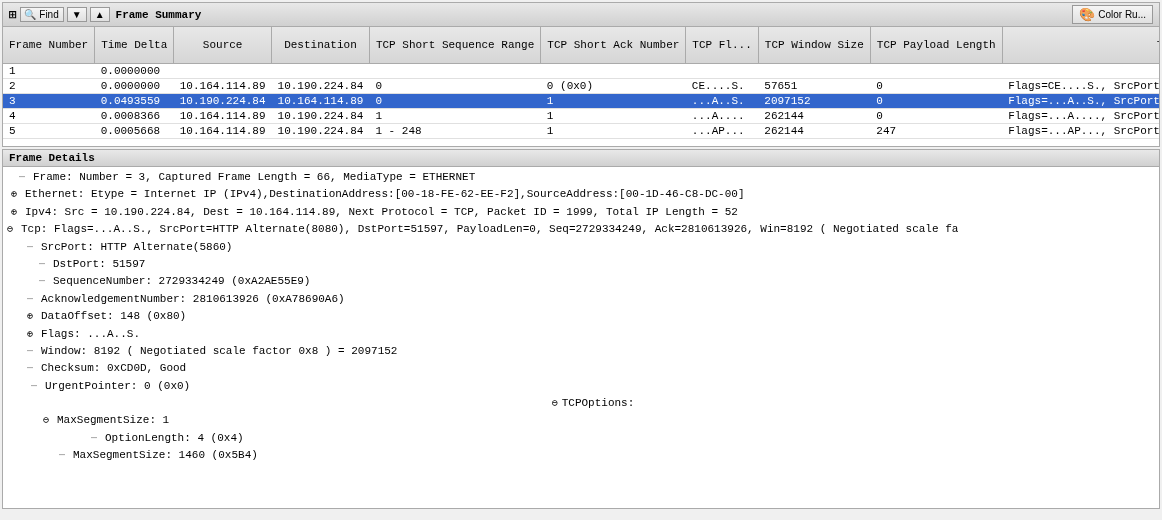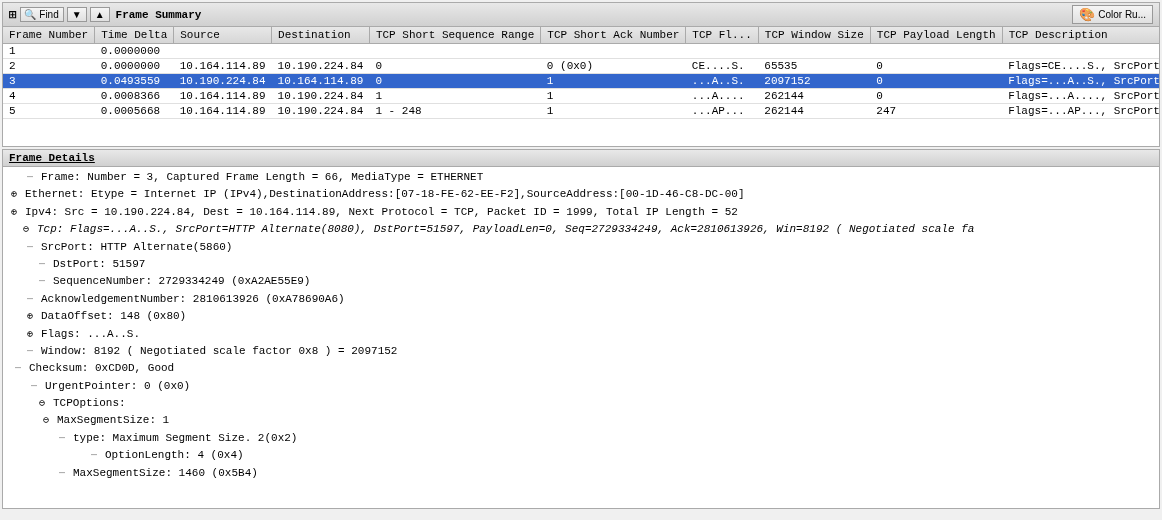--- a/index.html
+++ b/index.html
@@ -65,22 +65,22 @@
 
     thead tr {
       background: linear-gradient(to bottom, #e8e8e8, #d5d5d5);
       position: sticky;
       top: 0;
     }
 
     thead th {
       border-right: 1px solid #aaa;
       border-bottom: 1px solid #aaa;
-      padding: 2px 6px;
-      text-align: left;
+      padding: 12px 6px;
+      text-align: center;
       font-weight: normal;
       white-space: nowrap;
       font-size: 11px;
     }
 
     tbody tr {
       border-bottom: 1px solid #e0e0e0;
     }
 
     tbody tr.selected {
@@ -192,21 +192,21 @@
             <td></td>
           </tr>
           <tr>
             <td>2</td>
             <td>0.0000000</td>
             <td>10.164.114.89</td>
             <td>10.190.224.84</td>
             <td>0</td>
             <td>0 (0x0)</td>
             <td>CE....S.</td>
-            <td>65535</td>
+            <td>57651</td>
             <td>0</td>
             <td>Flags=CE....S., SrcPort=51597, DstPort=HTTP Alternate(8080),</td>
           </tr>
           <tr class="selected">
             <td>3</td>
             <td>0.0493559</td>
             <td>10.190.224.84</td>
             <td>10.164.114.89</td>
             <td>0</td>
             <td>1</td>
@@ -239,37 +239,36 @@
             <td>247</td>
             <td>Flags=...AP..., SrcPort=51597, DstPort=HTTP Alternate(8080),</td>
           </tr>
         </tbody>
     </table>
   </div>
 </div>
 
 <div class="panel frame-details">
   <div class="panel-header">
-    <span style="font-weight:bold;text-decoration:underline;">Frame Details</span>
+    <span style="font-weight:bold;">Frame Details</span>
   </div>
   <div class="details-content">
     <div id="tree-container">
-        <div class="tree-line" style="padding-left: 16px; margin-left: 8px;"><span class="expand-icon" style="color: rgb(136, 136, 136);">─</span><span>Frame: Number = 3, Captured Frame Length = 66, MediaType = ETHERNET</span></div>
-        <div class="tree-line" style="padding-left: 8px;"><span class="expand-icon">⊕</span><span>Ethernet: Etype = Internet IP (IPv4),DestinationAddress:[07-18-FE-62-EE-F2],SourceAddress:[00-1D-46-C8-DC-00]</span></div>
+        <div class="tree-line" style="padding-left: 16px;"><span class="expand-icon" style="color: rgb(136, 136, 136);">─</span><span>Frame: Number = 3, Captured Frame Length = 66, MediaType = ETHERNET</span></div>
+        <div class="tree-line" style="padding-left: 8px;"><span class="expand-icon">⊕</span><span>Ethernet: Etype = Internet IP (IPv4),DestinationAddress:[00-18-FE-62-EE-F2],SourceAddress:[00-1D-46-C8-DC-00]</span></div>
         <div class="tree-line" style="padding-left: 8px;"><span class="expand-icon">⊕</span><span>Ipv4: Src = 10.190.224.84, Dest = 10.164.114.89, Next Protocol = TCP, Packet ID = 1999, Total IP Length = 52</span></div>
-        <div class="tree-line" style="padding-left: 20px; font-style: italic;"><span class="expand-icon">⊖</span><span>Tcp: Flags=...A..S., SrcPort=HTTP Alternate(8080), DstPort=51597, PayloadLen=0, Seq=2729334249, Ack=2810613926, Win=8192 ( Negotiated scale fa</span></div>
+        <div class="tree-line" style="padding-left: 4px;"><span class="expand-icon">⊖</span><span>Tcp: Flags=...A..S., SrcPort=HTTP Alternate(8080), DstPort=51597, PayloadLen=0, Seq=2729334249, Ack=2810613926, Win=8192 ( Negotiated scale fa</span></div>
         <div class="tree-line" style="padding-left: 24px;"><span class="expand-icon" style="color: rgb(136, 136, 136);">─</span><span>SrcPort: HTTP Alternate(5860)</span></div>
         <div class="tree-line" style="padding-left: 36px;"><span class="expand-icon" style="color: rgb(136, 136, 136);">─</span><span>DstPort: 51597</span></div>
         <div class="tree-line" style="padding-left: 36px;"><span class="expand-icon" style="color: rgb(136, 136, 136);">─</span><span>SequenceNumber: 2729334249 (0xA2AE55E9)</span></div>
         <div class="tree-line" style="padding-left: 24px;"><span class="expand-icon" style="color: rgb(136, 136, 136);">─</span><span>AcknowledgementNumber: 2810613926 (0xA78690A6)</span></div>
         <div class="tree-line" style="padding-left: 24px;"><span class="expand-icon">⊕</span><span>DataOffset: 148 (0x80)</span></div>
         <div class="tree-line" style="padding-left: 24px;"><span class="expand-icon">⊕</span><span>Flags: ...A..S.</span></div>
         <div class="tree-line" style="padding-left: 24px;"><span class="expand-icon" style="color: rgb(136, 136, 136);">─</span><span>Window: 8192 ( Negotiated scale factor 0x8 ) = 2097152</span></div>
-        <div class="tree-line" style="padding-left: 12px;"><span class="expand-icon" style="color: rgb(136, 136, 136);">─</span><span>Checksum: 0xCD0D, Good</span></div>
+        <div class="tree-line" style="padding-left: 24px;"><span class="expand-icon" style="color: rgb(136, 136, 136);">─</span><span>Checksum: 0xCD0D, Good</span></div>
         <div class="tree-line" style="padding-left: 28px;"><span class="expand-icon" style="color: rgb(136, 136, 136);">─</span><span>UrgentPointer: 0 (0x0)</span></div>
-        <div class="tree-line" style="padding-left: 36px;"><span class="expand-icon">⊖</span><span>TCPOptions:</span></div>
+        <div class="tree-line" style="padding-left: 24px; text-align: center;"><span class="expand-icon">⊖</span><span>TCPOptions:</span></div>
         <div class="tree-line" style="padding-left: 40px;"><span class="expand-icon">⊖</span><span>MaxSegmentSize: 1</span></div>
-        <div class="tree-line" style="padding-left: 56px;"><span class="expand-icon" style="color: rgb(136, 136, 136);">─</span><span>type: Maximum Segment Size. 2(0x2)</span></div>
         <div class="tree-line" style="padding-left: 56px; margin-left: 32px;"><span class="expand-icon" style="color: rgb(136, 136, 136);">─</span><span>OptionLength: 4 (0x4)</span></div>
         <div class="tree-line" style="padding-left: 56px;"><span class="expand-icon" style="color: rgb(136, 136, 136);">─</span><span>MaxSegmentSize: 1460 (0x5B4)</span></div>
       </div>
   </div>
 </div>
 
 </body></html>

